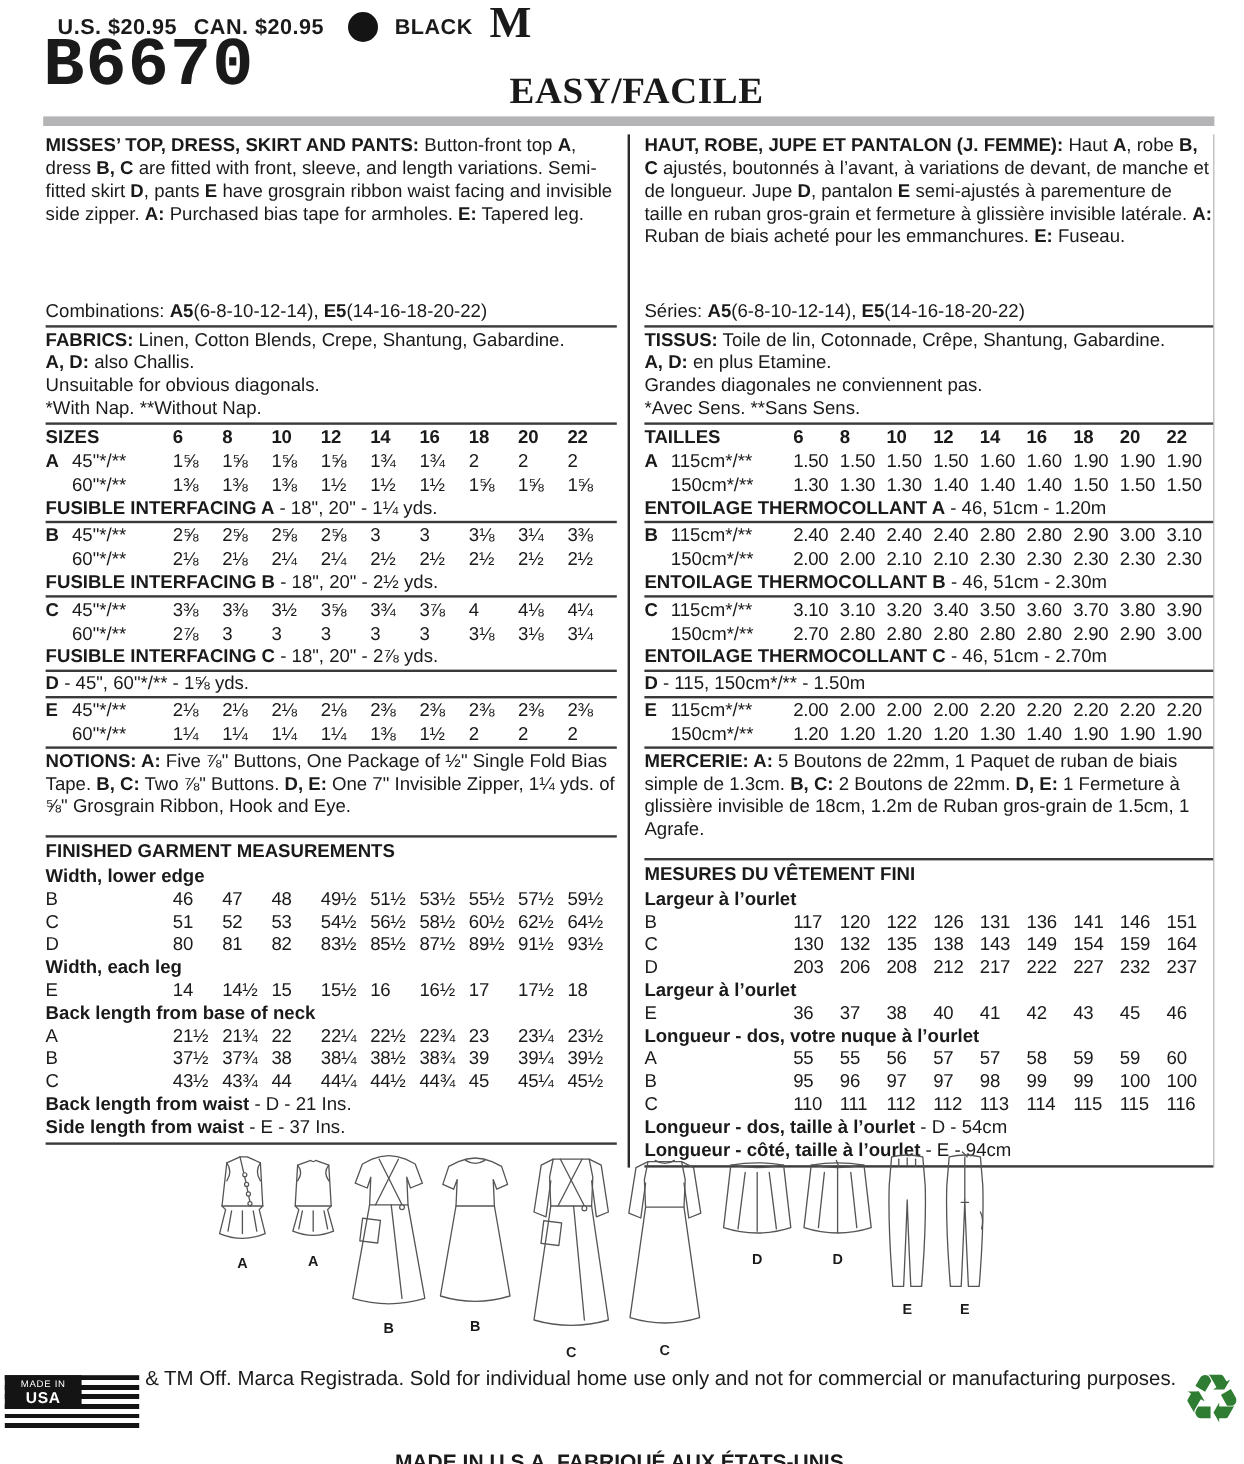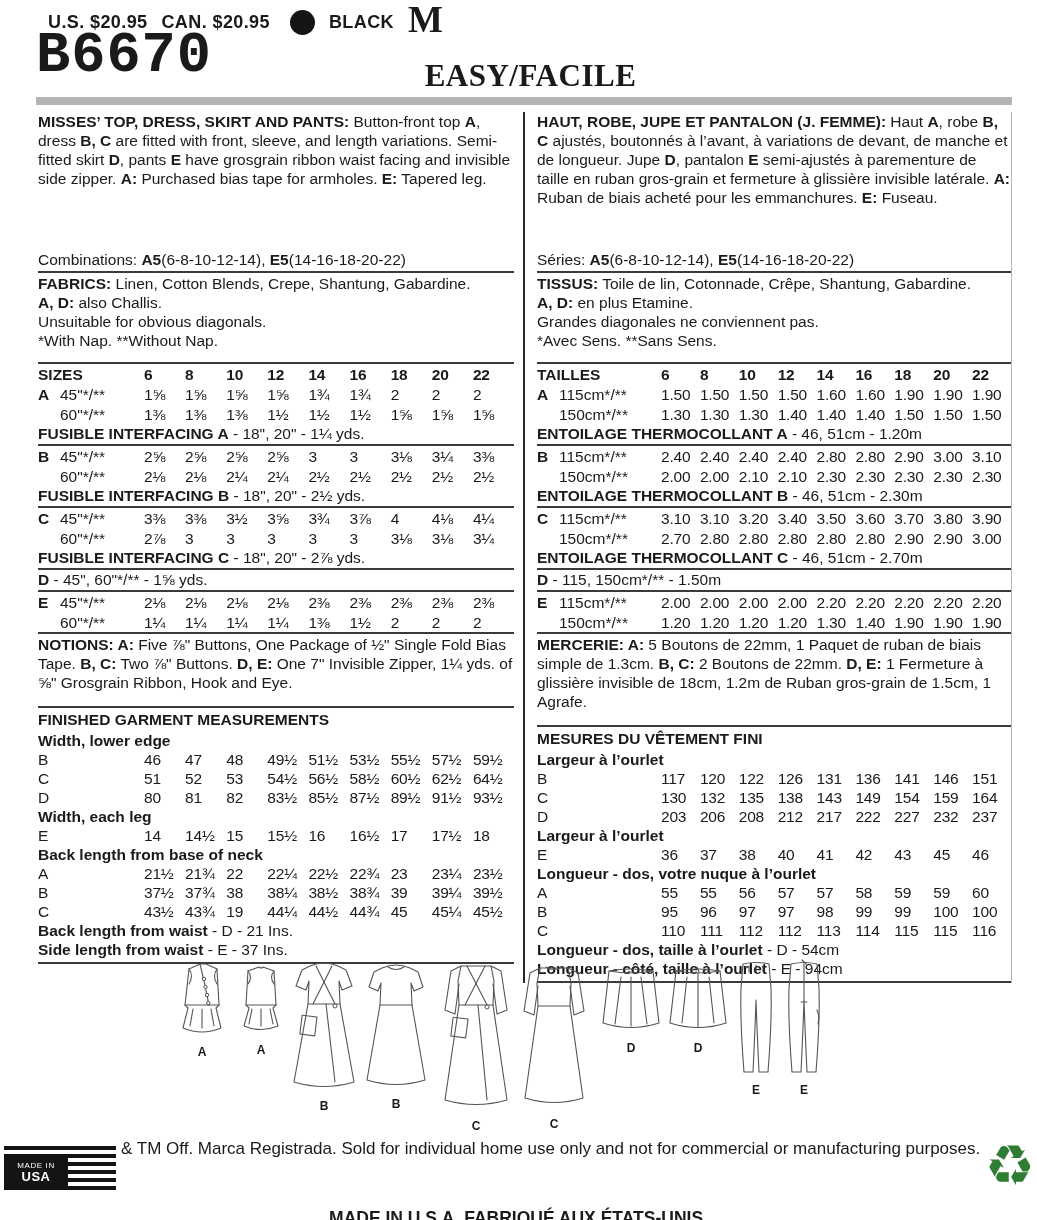--- a/index.html
+++ b/index.html
@@ -18,21 +18,21 @@
               font-family:"Liberation Serif",serif;font-weight:700;font-size:31px;letter-spacing:.5px;}
   .graybar{position:absolute;top:97px;left:36px;width:976px;height:8px;background:#b4b4b6;}
 
   
   .columns{position:absolute;top:112px;left:38px;width:974px;display:flex;font-size:15.5px;line-height:19px;}
   .col{box-sizing:border-box;width:487px;}
   .col.en{--lab:106px;padding-right:9px;border-right:2px solid #2a2a2a;}
   .col.fr{--lab:124px;padding-left:12px;border-right:1px solid #b5b5b5;}
   .blk.desc{height:138px;}
   .blk.combo{height:21px;border-bottom:2px solid #3a3a3a;}
-  .blk.lines{padding:1px 0 12px;border-bottom:2px solid #3a3a3a;}
+  .blk.lines{padding:1px 0 2px;border-bottom:2px solid #3a3a3a;}
   .tline{height:19px;white-space:nowrap;}
   .trow{display:grid;grid-template-columns:var(--lab) repeat(9,1fr);height:20px;align-items:end;}
   .trow .labcell{display:flex;gap:7px;}
   .trow .lt{width:15px;}
   .trow .cell{white-space:nowrap;letter-spacing:-.2px;}
   .noterow{height:20px;border-bottom:2px solid #3a3a3a;white-space:nowrap;}
   .trow.rule{border-bottom:2px solid #3a3a3a;}
   .blk.notions{padding-top:1px;min-height:57px;}
   .blk.measures{margin-top:14px;border-top:2px solid #3a3a3a;border-bottom:2px solid #3a3a3a;
                 padding:2px 0 3px;}
@@ -46,21 +46,21 @@
   .fig{position:absolute;text-align:center;}
   .figlabel{font-weight:700;font-size:12px;margin-top:1px;}
   .sk path,.sk rect{fill:none;stroke:#555;stroke-width:1.1;stroke-linejoin:round;stroke-linecap:round;}
   .sk circle{fill:#fff;stroke:#555;stroke-width:1;}
 
   
   .footer{position:absolute;top:1128px;left:0;width:1037px;height:92px;}
   .flag{position:absolute;left:4px;top:18px;width:112px;height:44px;
         background:repeating-linear-gradient(180deg,#141414 0 4px,#fff 4px 8px);}
   .flag .canton{position:absolute;left:0;top:0;width:64px;height:28px;background:#141414;color:#fff;
-        display:flex;flex-direction:column;align-items:center;justify-content:center;line-height:1;margin-top:12px;}
+        display:flex;flex-direction:column;align-items:center;justify-content:center;line-height:1;}
   .canton .l1{font-size:8px;letter-spacing:.6px;}
   .canton .l2{font-size:13px;font-weight:700;letter-spacing:.5px;}
   .ftext{position:absolute;left:121px;top:10px;width:862px;font-size:17px;line-height:22.5px;}
   .fline{white-space:nowrap;}
   .fline4{position:absolute;left:0;top:80px;width:100%;text-align:center;font-weight:700;font-size:17.5px;}
   .recycle{position:absolute;right:2px;top:8px;font-size:56px;line-height:60px;color:#2e7d32;}
 </style>
 </head>
 <body>
 
@@ -314,21 +314,21 @@
             <span class="cell">39</span>
             <span class="cell">39¼</span>
             <span class="cell">39½</span>
           </div>
           <div class="trow">
             <span class="labcell">
               <span class="lt">C</span>
             </span>
             <span class="cell">43½</span>
             <span class="cell">43¾</span>
-            <span class="cell">19</span>
+            <span class="cell">44</span>
             <span class="cell">44¼</span>
             <span class="cell">44½</span>
             <span class="cell">44¾</span>
             <span class="cell">45</span>
             <span class="cell">45¼</span>
             <span class="cell">45½</span>
           </div>
           <div class="mline"><span class="b">Back length from waist</span><span> - D - 21 Ins.</span></div>
           <div class="mline"><span class="b">Side length from waist</span><span> - E - 37 Ins.</span></div>
         </div>

